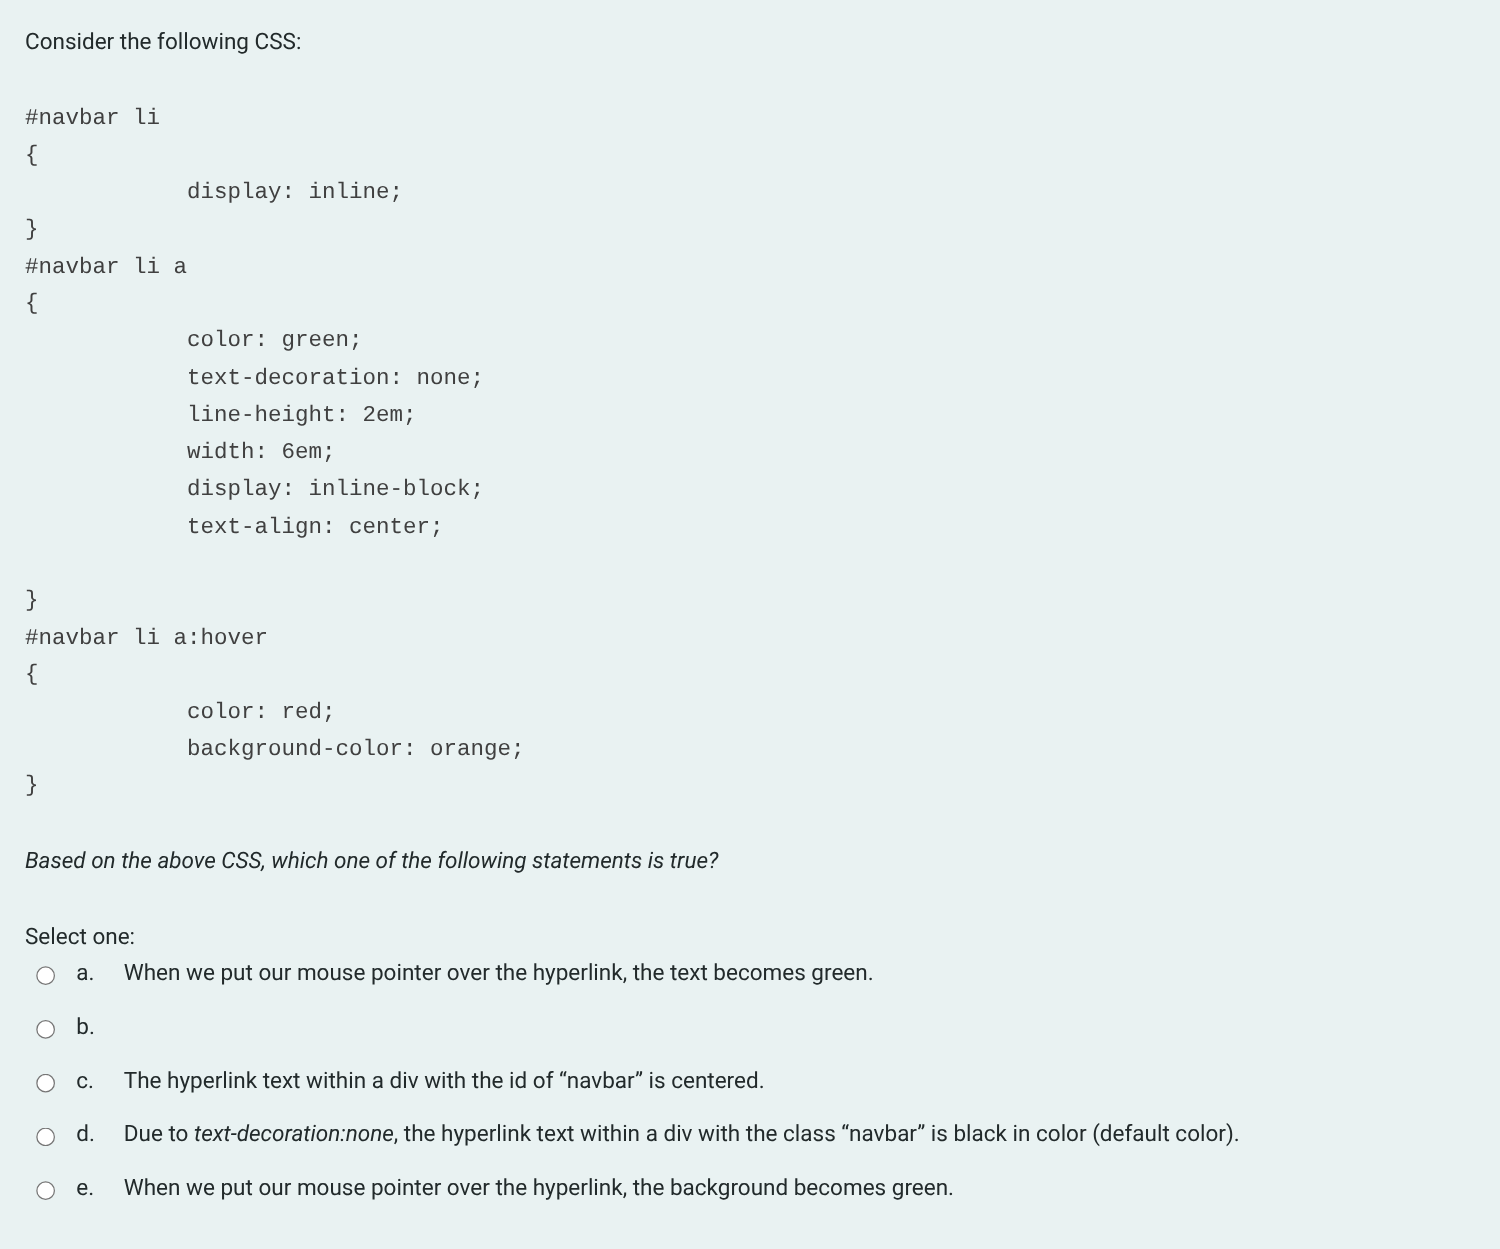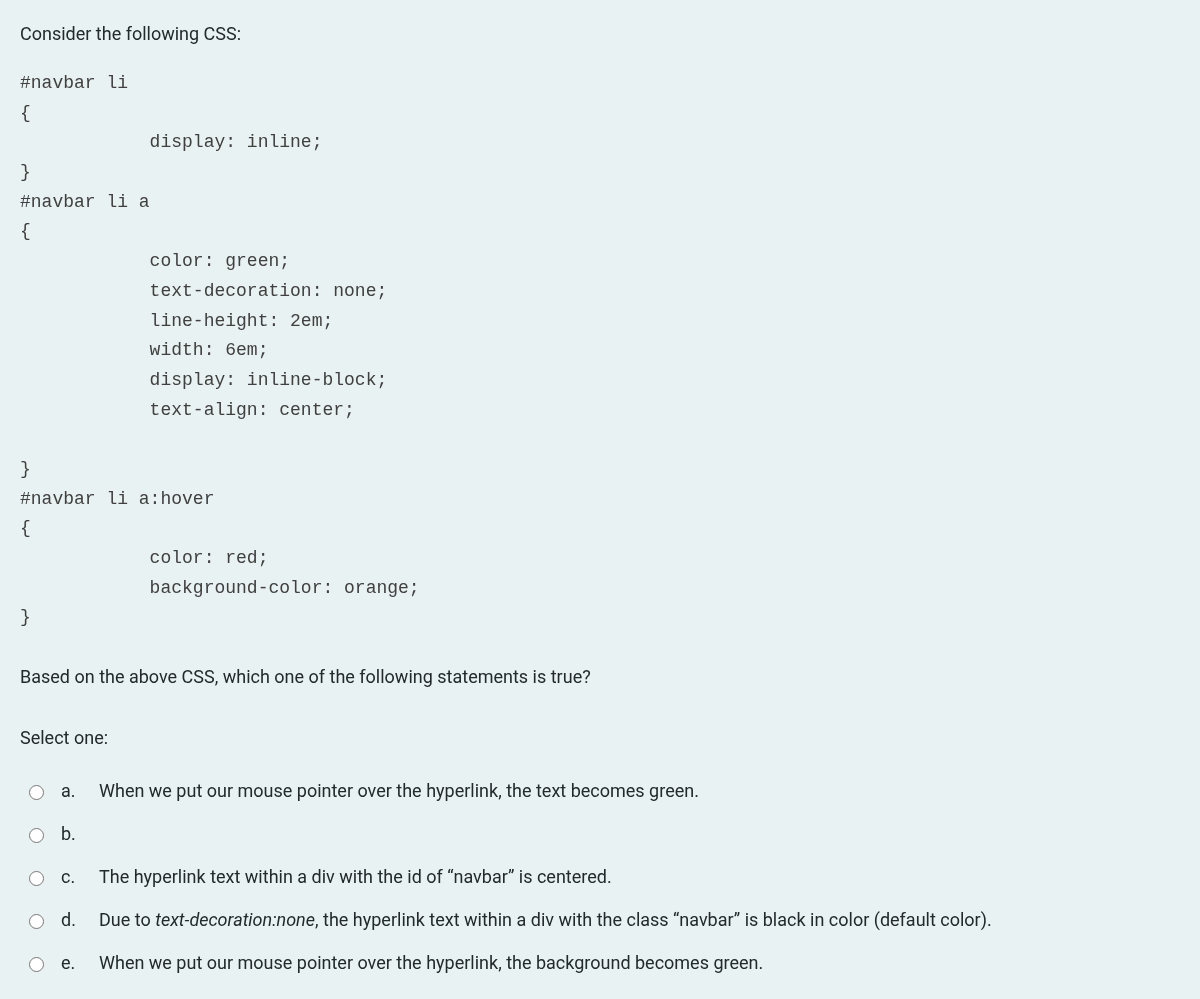--- a/index.html
+++ b/index.html
@@ -10,35 +10,36 @@
     background: #e9f2f2;
     font-family: -apple-system, BlinkMacSystemFont, "Segoe UI", Roboto, "Helvetica Neue", Arial, sans-serif;
     color: #222a2b;
     font-size: 18px;
     line-height: 1.5;
     padding: 20px 20px 40px 20px;
     width: 1200px;
     box-sizing: border-box;
   }
   .question-text {
-    margin-bottom: 22px;
+    margin-bottom: 34px;
   }
   pre.code {
     font-family: "SFMono-Regular", Consolas, "Liberation Mono", Menlo, Courier, monospace;
     font-size: 18px;
     line-height: 1.65;
     color: #404040;
     margin: 0 0 30px 0;
     white-space: pre;
   }
   .prompt {
     margin-bottom: 34px;
+    font-style: italic;
   }
   .select-one {
-    margin-bottom: 26px;
+    margin-bottom: 2px;
   }
   .options {
     display: flex;
     flex-direction: column;
     gap: 16px;
     padding-left: 4px;
   }
   .option-row {
     display: flex;
     align-items: center;

